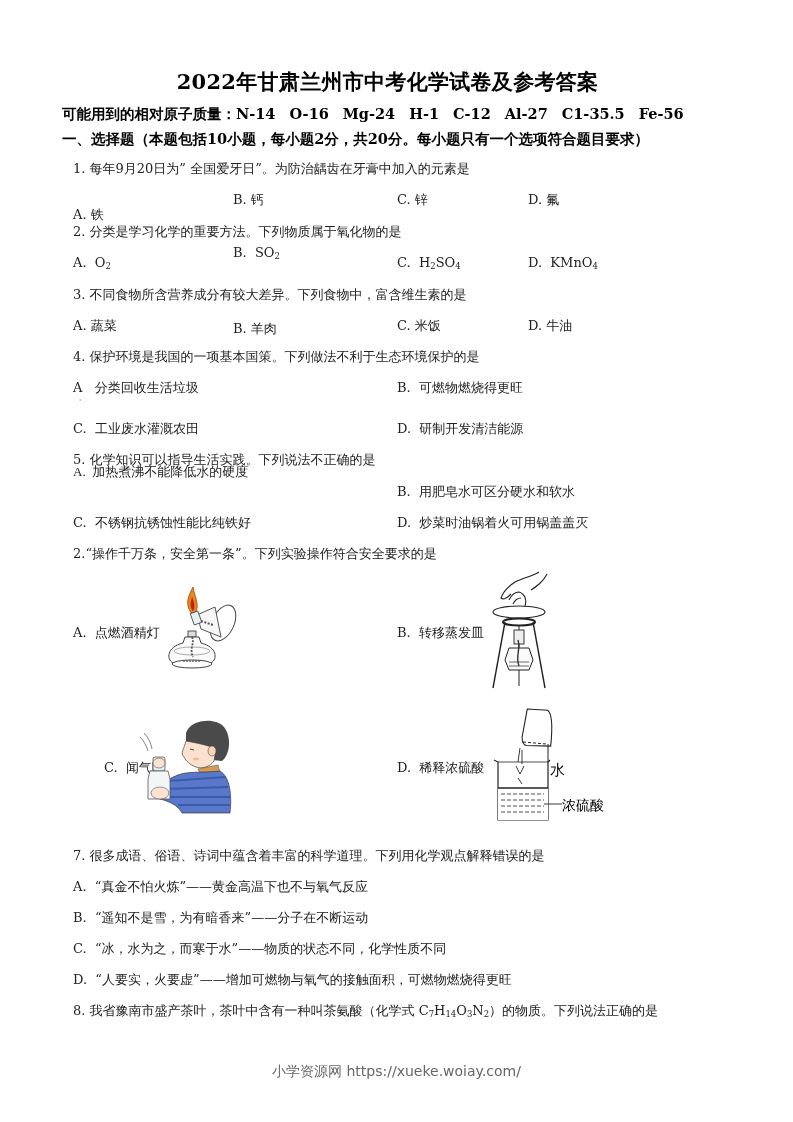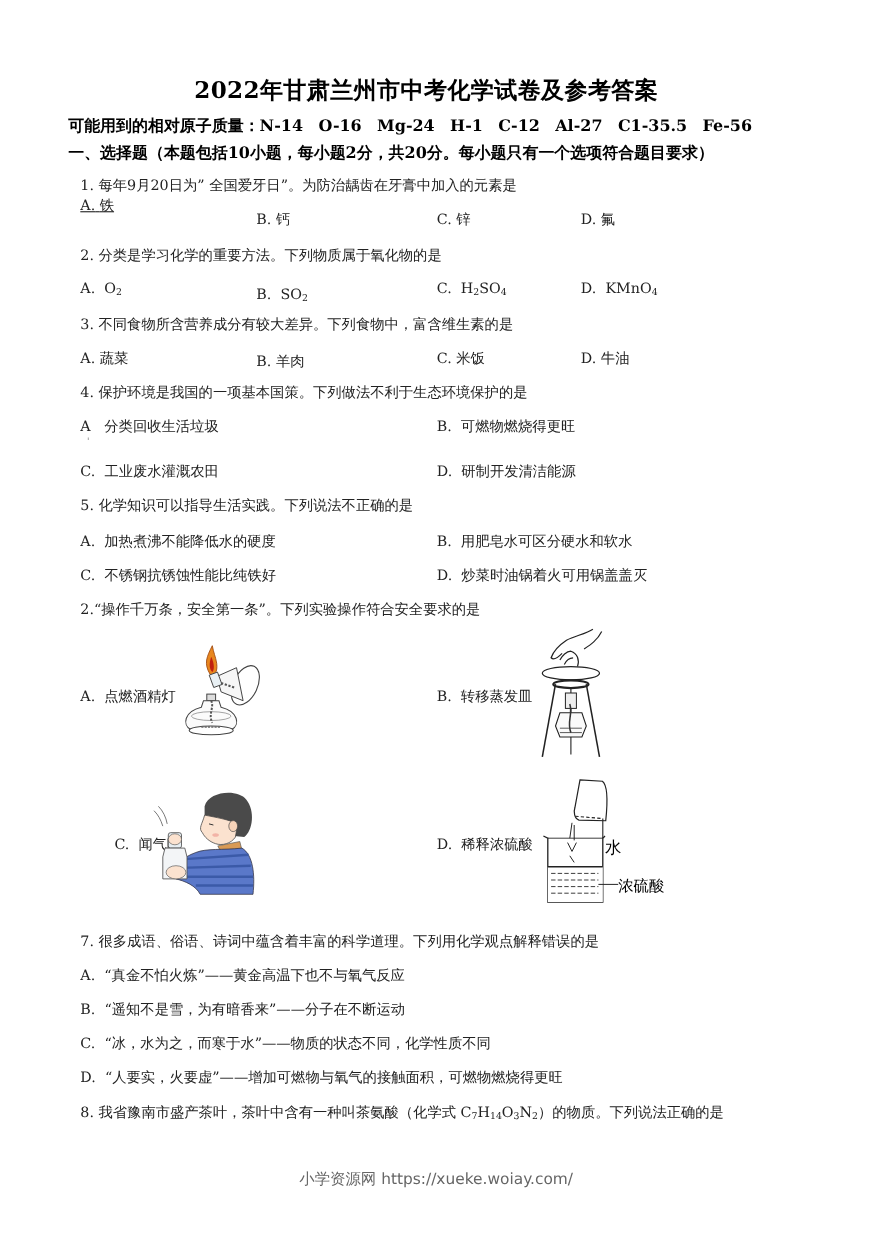--- a/index.html
+++ b/index.html
@@ -24,46 +24,46 @@
 
 <div class="abs title">2022年甘肃兰州市中考化学试卷及参考答案</div>
 
 <div class="abs atomic">
   <span>可能用到的相对原子质量：</span><span class="el">N-14</span><span class="el">O-16</span><span class="el">Mg-24</span><span class="el">H-1</span><span class="el">C-12</span><span class="el">Al-27</span><span class="el">C1-35.5</span><span class="el">Fe-56</span>
 </div>
 
 <div class="abs section">一、选择题（本题包括10小题，每小题2分，共20分。每小题只有一个选项符合题目要求）</div>
 
 <div class="abs q" style="top:160px;">1. 每年9月20日为” 全国爱牙日”。为防治龋齿在牙膏中加入的元素是</div>
-<div class="abs opt c1" style="top:178px;text-decoration:underline;"><span>A.</span> <span>铁</span></div>
+<div class="abs opt c1" style="top:206px;"><span>A.</span> <span>铁</span></div>
 <div class="abs opt c2" style="top:191px;"><span>B.</span> <span>钙</span></div>
 <div class="abs opt c3" style="top:191px;"><span>C.</span> <span>锌</span></div>
 <div class="abs opt c4" style="top:191px;"><span>D.</span> <span>氟</span></div>
 
 <div class="abs q" style="top:223px;">2. 分类是学习化学的重要方法。下列物质属于氧化物的是</div>
 <div class="abs opt c1" style="top:255px;"><span>A.</span>&nbsp; <span>O</span><sub>2</sub></div>
-<div class="abs opt c2" style="top:261px;"><span>B.</span>&nbsp; <span>SO</span><sub>2</sub></div>
+<div class="abs opt c2" style="top:245px;"><span>B.</span>&nbsp; <span>SO</span><sub>2</sub></div>
 <div class="abs opt c3" style="top:255px;"><span>C.</span>&nbsp; <span>H</span><sub>2</sub><span>SO</span><sub>4</sub></div>
 <div class="abs opt c4" style="top:255px;"><span>D.</span>&nbsp; <span>KMnO</span><sub>4</sub></div>
 
 <div class="abs q" style="top:286px;">3. 不同食物所含营养成分有较大差异。下列食物中，富含维生素的是</div>
 <div class="abs opt c1" style="top:317px;"><span>A.</span> <span>蔬菜</span></div>
 <div class="abs opt c2" style="top:320px;"><span>B.</span> <span>羊肉</span></div>
 <div class="abs opt c3" style="top:317px;"><span>C.</span> <span>米饭</span></div>
 <div class="abs opt c4" style="top:317px;"><span>D.</span> <span>牛油</span></div>
 
 <div class="abs q" style="top:348px;">4. 保护环境是我国的一项基本国策。下列做法不利于生态环境保护的是</div>
 <div class="abs opt c1" style="top:379px;"><span>A</span>&nbsp;&nbsp; <span>分类回收生活垃圾</span></div>
 <div class="abs stray">'</div>
 <div class="abs opt h2" style="top:379px;"><span>B.</span>&nbsp; <span>可燃物燃烧得更旺</span></div>
 <div class="abs opt c1" style="top:420px;"><span>C.</span>&nbsp; <span>工业废水灌溉农田</span></div>
 <div class="abs opt h2" style="top:420px;"><span>D.</span>&nbsp; <span>研制开发清洁能源</span></div>
 
 <div class="abs q" style="top:451px;">5. 化学知识可以指导生活实践。下列说法不正确的是</div>
-<div class="abs opt c1" style="top:483px;"><span>A.</span>&nbsp; <span>加热煮沸不能降低水的硬度</span></div>
+<div class="abs opt c1" style="top:463px;font-family:Liberation Serif, serif;"><span>A.</span>&nbsp; <span>加热煮沸不能降低水的硬度</span></div>
 <div class="abs opt h2" style="top:483px;"><span>B.</span>&nbsp; <span>用肥皂水可区分硬水和软水</span></div>
 <div class="abs opt c1" style="top:514px;"><span>C.</span>&nbsp; <span>不锈钢抗锈蚀性能比纯铁好</span></div>
 <div class="abs opt h2" style="top:514px;"><span>D.</span>&nbsp; <span>炒菜时油锅着火可用锅盖盖灭</span></div>
 
 <div class="abs q" style="top:545px;">2.“操作千万条，安全第一条”。下列实验操作符合安全要求的是</div>
 
 <div class="abs opt c1" style="top:624px;"><span>A.</span>&nbsp; <span>点燃酒精灯</span></div>
 <svg class="fig" style="left:163px; top:585px;" width="82" height="88" viewBox="0 0 82 88">
 
   <path d="M30 2 C25 12, 22 18, 28 28 C32 30, 35 26, 34 18 C33 12, 31 8, 30 2 Z" fill="#e8871e" stroke="#a04a10" stroke-width="0.8"></path>

